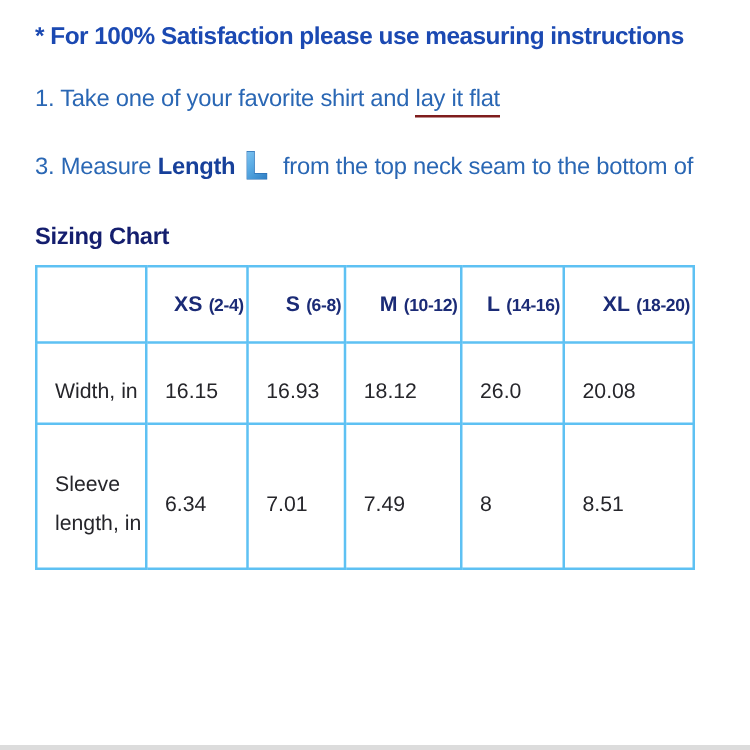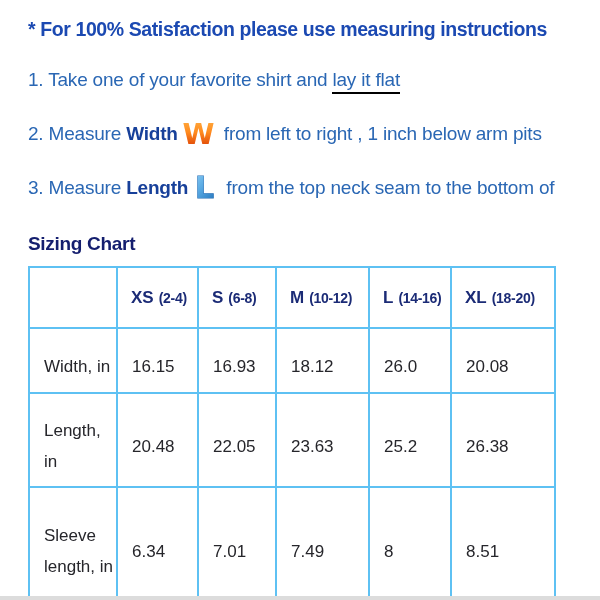--- a/index.html
+++ b/index.html
@@ -27,21 +27,21 @@
     font-size: 19px;
     letter-spacing: -0.2px;
     line-height: 24px;
     white-space: nowrap;
   }
   .step-1 { margin-bottom: 22px; }
   .step-2 { margin-bottom: 12px; }
   .step-3 { margin-bottom: 12px; }
   .kw { font-weight: bold; color: #17409a; }
   .underline {
-    border-bottom: 2px solid #000000;
+    border-bottom: 2px solid #7f1d1d;
     padding-bottom: 2px;
   }
   .letter-icon {
     display: inline-block;
     vertical-align: -11px;
     margin: 0 5px;
   }
   .wrap-line { display: block; margin-top: 4px; white-space: nowrap; }
 
   .chart-title {
@@ -61,20 +61,21 @@
     vertical-align: middle;
     text-align: left;
     overflow: hidden;
   }
   table.sizing th {
     font-weight: bold;
     color: #1b2b76;
     padding: 6px 2px 6px 13px;
     height: 47px;
     white-space: nowrap;
+    text-align: right;
   }
   th .size { font-size: 17px; }
   th .range { font-size: 14px; margin-left: 5px; letter-spacing: -0.3px; }
   table.sizing td {
     color: #26262b;
     font-size: 17px;
     line-height: 31px;
     padding: 21px 2px 9px 14px;
   }
   td.row-label { padding-left: 8px; padding-right: 2px; }
@@ -95,31 +96,20 @@
 <div class="page">
   <div class="content">
 
     <div class="intro">
       <span style="display:block">* For 100% Satisfaction please use measuring instructions</span>
     </div>
 
     <div class="step step-1"><span>1. Take one of your favorite shirt and </span><span class="underline">lay it flat</span>
     </div>
 
-    <div class="step step-2"><span>2. Measure </span><span class="kw">Width</span><span class="letter-icon"><svg width="31" height="37" viewBox="0 0 31 37">
-            <defs>
-              <linearGradient id="wg" x1="0" y1="0" x2="0" y2="1">
-                <stop offset="0" stop-color="#ffb347"></stop>
-                <stop offset="0.45" stop-color="#ff8a1e"></stop>
-                <stop offset="1" stop-color="#d43000"></stop>
-              </linearGradient>
-            </defs>
-            <text x="15.5" y="30" text-anchor="middle" font-family="DejaVu Sans, sans-serif" font-size="29" font-weight="bold" fill="url(#wg)" stroke="#ffffff" stroke-width="1.4" paint-order="stroke">W</text>
-          </svg></span><span> from left to right , 1 inch below arm pits</span>
-    </div>
 
     <div class="step step-3"><span>3. Measure </span><span class="kw">Length</span><span class="letter-icon"><svg width="23" height="36" viewBox="0 0 23 36">
             <defs>
               <linearGradient id="lg" x1="0" y1="0" x2="0.6" y2="1">
                 <stop offset="0" stop-color="#8ecdf4"></stop>
                 <stop offset="0.5" stop-color="#5aabe4"></stop>
                 <stop offset="1" stop-color="#2f7fc4"></stop>
               </linearGradient>
             </defs>
             <text x="11.5" y="29" text-anchor="middle" font-family="DejaVu Sans, sans-serif" font-size="30" font-weight="bold" fill="url(#lg)" stroke="#2a6db3" stroke-width="0.9" paint-order="stroke">L</text>
@@ -147,28 +137,20 @@
         <th><span class="size">XL</span><span class="range">(18-20)</span></th>
       </tr>
       <tr class="r-width">
         <td class="row-label">Width, in</td>
         <td>16.15</td>
         <td>16.93</td>
         <td>18.12</td>
         <td>26.0</td>
         <td>20.08</td>
       </tr>
-      <tr class="r-length">
-        <td class="row-label">Length, in</td>
-        <td>20.48</td>
-        <td>22.05</td>
-        <td>23.63</td>
-        <td>25.2</td>
-        <td>26.38</td>
-      </tr>
       <tr class="r-sleeve">
         <td class="row-label">Sleeve length, in</td>
         <td>6.34</td>
         <td>7.01</td>
         <td>7.49</td>
         <td>8</td>
         <td>8.51</td>
       </tr>
     </tbody>
       </table>

